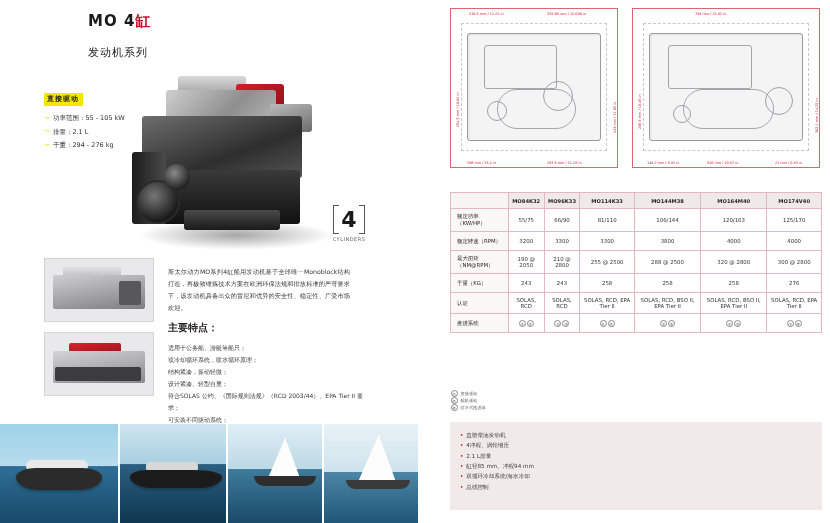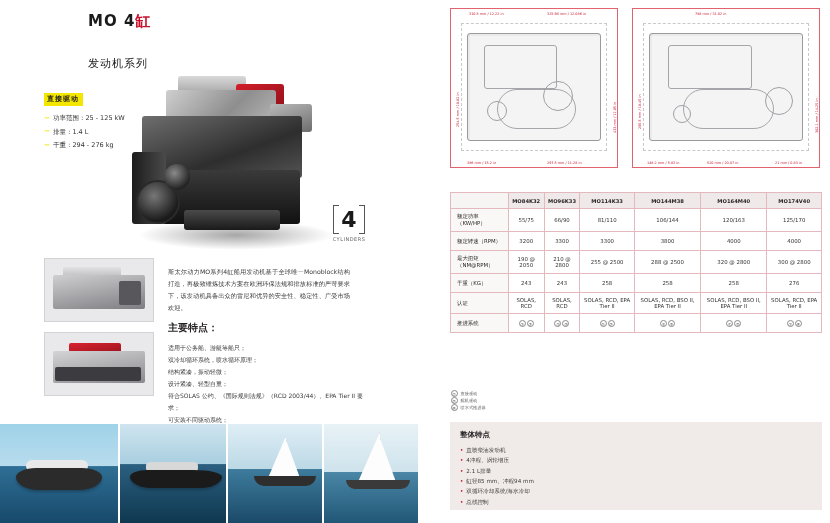--- a/index.html
+++ b/index.html
@@ -11,21 +11,21 @@
     color:#231f20;
   }
   .page { position:relative; width:830px; height:523px; }
 
   
   .left { position:absolute; left:0; top:0; width:420px; height:523px; }
 
   .title-block { position:absolute; left:88px; top:12px; }
   .title-main { font-size:15px; font-weight:bold; letter-spacing:1px; color:#1a1a1a; }
   .title-main .red { color:#c8102e; }
-  .title-sub { font-size:11px; margin-top:25px; color:#1a1a1a; letter-spacing:1px; }
+  .title-sub { font-size:11px; margin-top:14px; color:#1a1a1a; letter-spacing:1px; }
 
   .spec-box { position:absolute; left:44px; top:86px; width:118px; }
   .spec-title {
     background:#f3e600; color:#231f20; font-size:7px; font-weight:bold;
     display:inline-block; padding:1px 4px 2px 3px; letter-spacing:1px;
   }
   .spec-list { margin-top:6px; }
   .spec-list div {
     font-size:6.5px; color:#333; line-height:1.9;
     display:flex; align-items:center;
@@ -217,25 +217,25 @@
         <span>MO 4</span><span class="red">缸</span>
       </div>
       <div class="title-sub">发动机系列</div>
     </div>
 
     <div class="spec-box">
       <div class="spec-title">直接驱动</div>
       <div class="spec-list">
         <div>
             <span class="dash">~</span>
-            <span>功率范围：25 - 125 kW</span>
+            <span>功率范围：55 - 105 kW</span>
           </div>
         <div>
             <span class="dash">~</span>
-            <span>排量：1.4 L</span>
+            <span>排量：2.1 L</span>
           </div>
         <div>
             <span class="dash">~</span>
             <span>干重：294 - 276 kg</span>
           </div>
       </div>
     </div>
 
     <div class="hero">
       <div class="shadow"></div>
@@ -413,21 +413,20 @@
           <span class="pill">②</span>
           <span>艉机驱动</span>
         </div>
       <div>
           <span class="pill">⑧</span>
           <span>喷水式推进器</span>
         </div>
     </div>
 
     <div class="overall">
-      <h4>整体特点</h4>
       <div class="li"><span class="bullet">•</span><span>直喷柴油发动机</span></div>
       <div class="li"><span class="bullet">•</span><span>4冲程、涡轮增压</span></div>
       <div class="li"><span class="bullet">•</span><span>2.1 L排量</span></div>
       <div class="li"><span class="bullet">•</span><span>缸径85 mm、冲程94 mm</span></div>
       <div class="li"><span class="bullet">•</span><span>双循环冷却系统/海水冷却</span></div>
       <div class="li"><span class="bullet">•</span><span>总线控制</span></div>
     </div>
 
   </div>
 </div>

